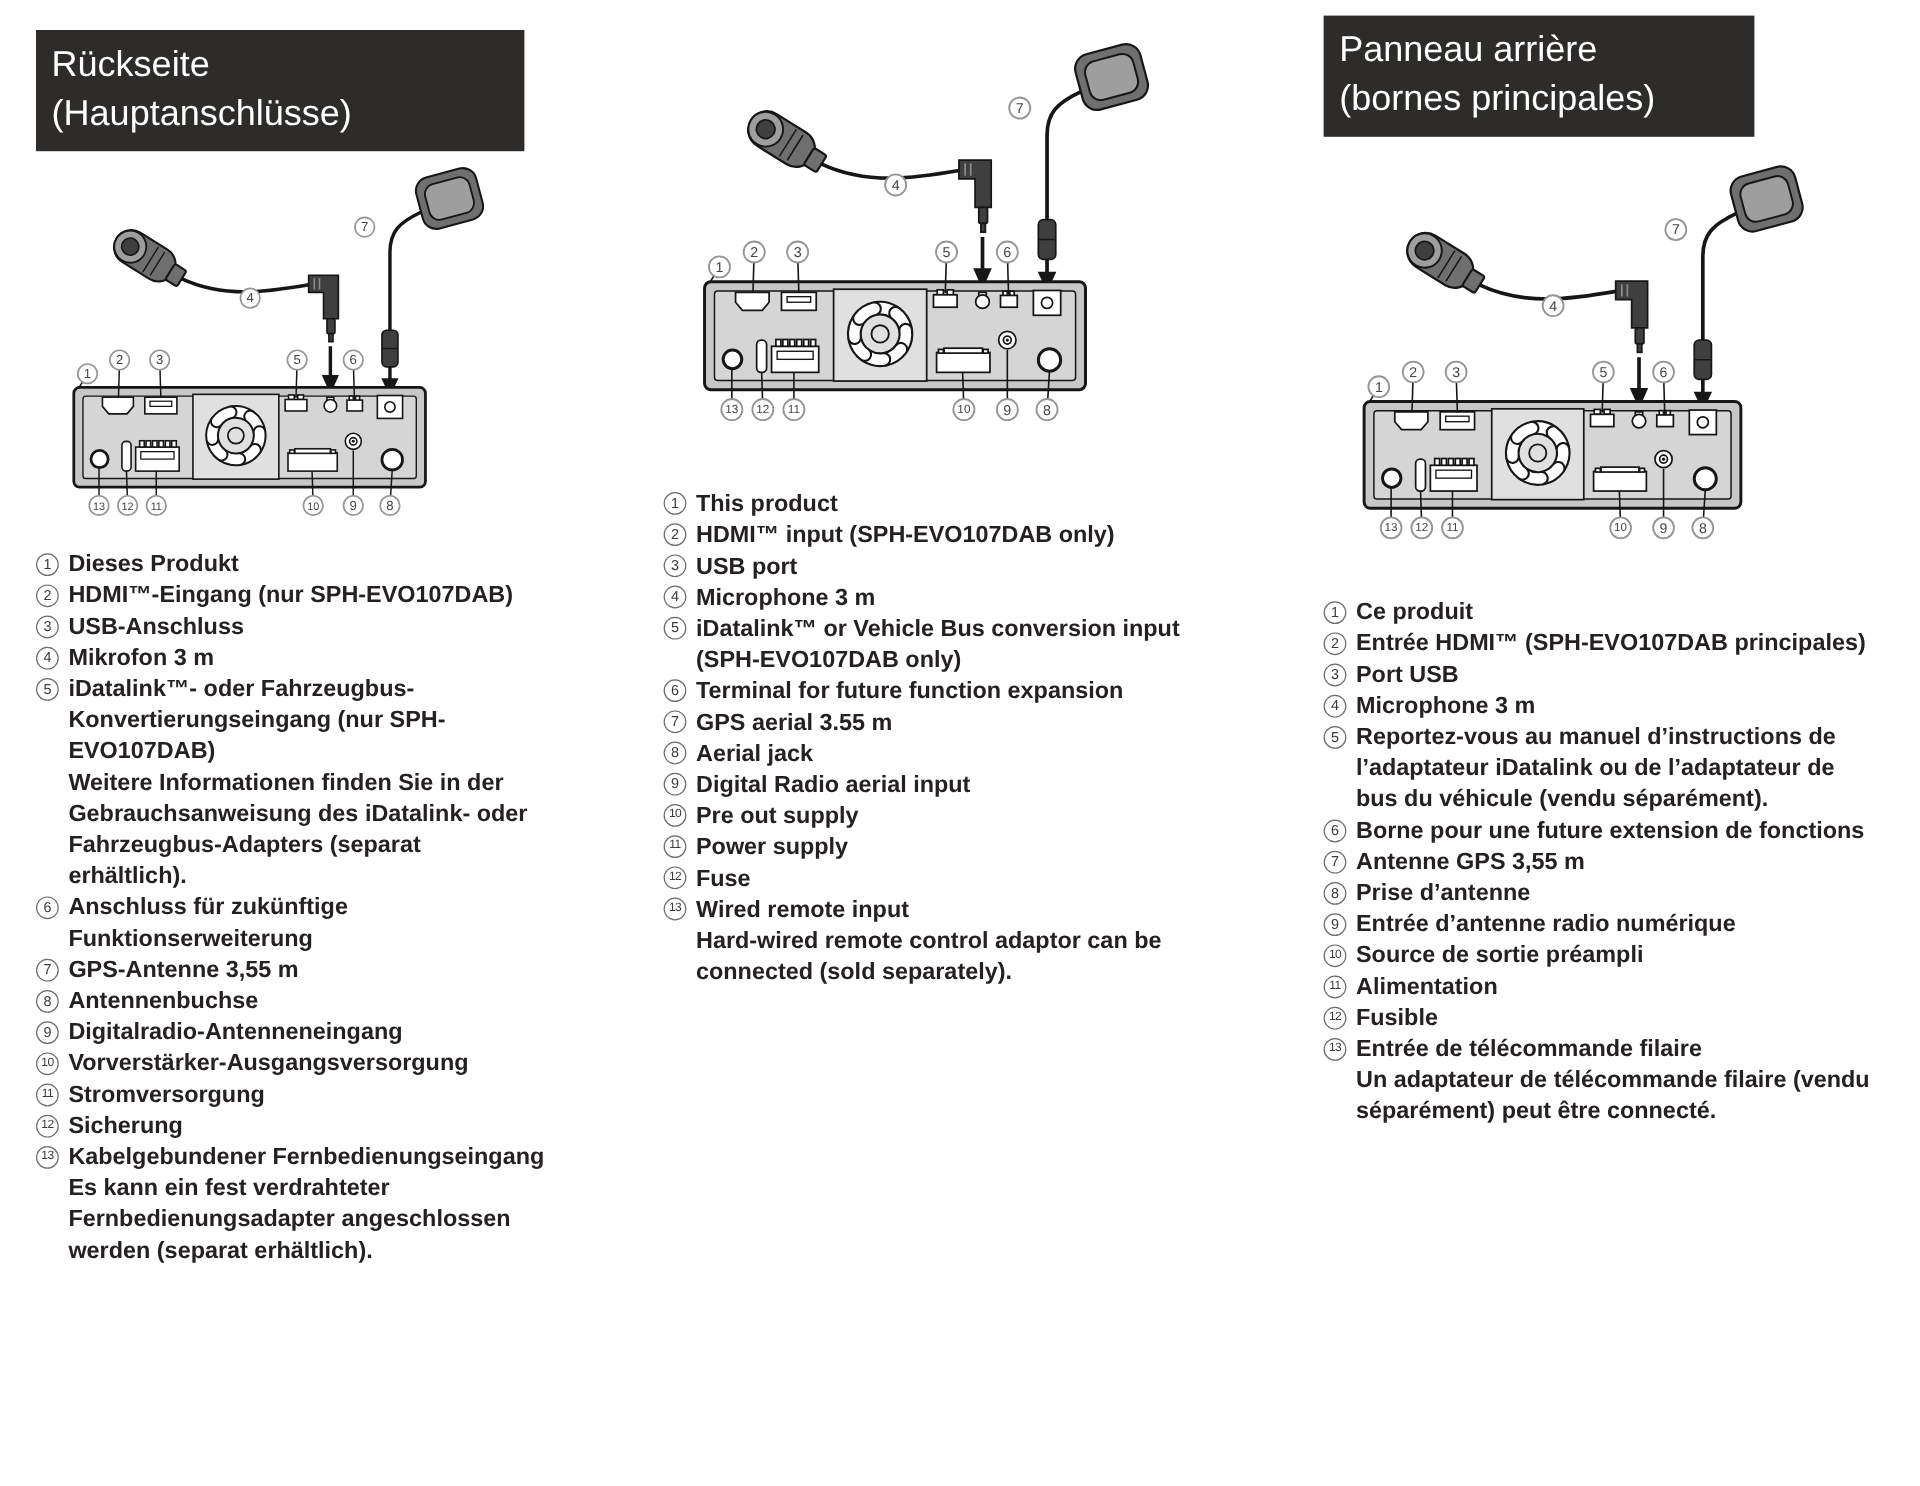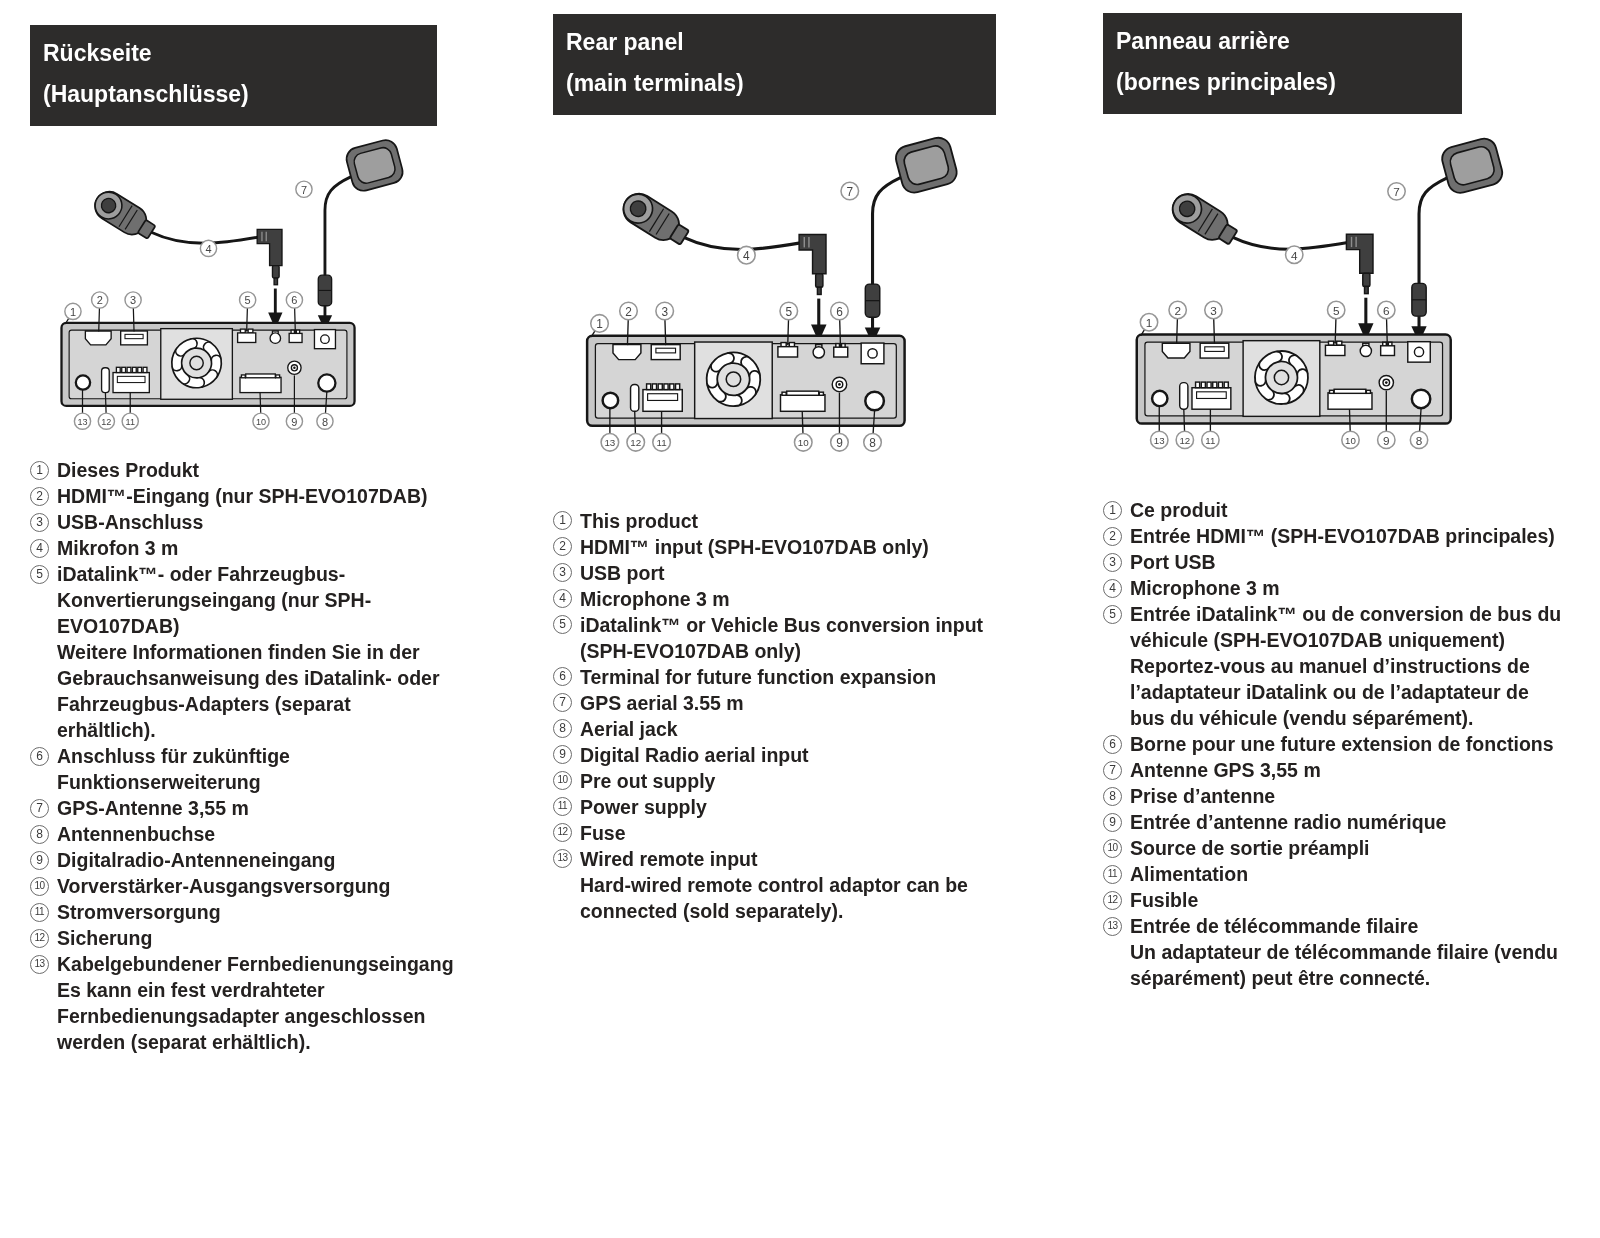--- a/index.html
+++ b/index.html
@@ -16,21 +16,21 @@
     font-family:"Liberation Sans",sans-serif;
   }
   .col{position:absolute;top:0}
   .col-de{left:30px;width:424px}
   .col-en{left:553px;width:458px}
   .col-fr{left:1103px;width:455px}
   .col-de{top:25px}.col-en{top:14px}.col-fr{top:13px}
 
   .hdr{
     background:var(--header-bg);color:var(--header-text);
-    font-weight:700;font-size:23px;line-height:41px;
+    font-weight:400;font-size:30px;line-height:41px;
     padding:8px 14px 11px 13px;
   }
   .col-de .hdr{width:407px}
   .col-en .hdr{width:443px}
   .col-fr .hdr{width:359px}
 
   .diagram-slot{position:relative}
   .col-de .diagram-slot{margin-top:6px;width:420px}
   .col-en .diagram-slot{margin-top:14px;width:455px}
   .col-fr .diagram-slot{margin-top:16px;width:450px}
@@ -355,24 +355,20 @@
           <span class="cnum two">13</span>
           <div class="ibody">
             <div>Kabelgebundener Fernbedienungseingang</div>
             <div>Es kann ein fest verdrahteter Fernbedienungsadapter angeschlossen werden (separat erhältlich).</div>
           </div>
         </li>
       </ol>
   </section>
 
   <section class="col col-en">
-    <header class="hdr">
-      <div>Rear panel</div>
-      <div>(main terminals)</div>
-    </header>
     <div class="diagram-slot">
         <svg viewBox="0 0 440 320" xmlns="http://www.w3.org/2000/svg">
 
     <g>
       <path class="cable" d="M336,47 C317,56 309,64 309,82 L309,152"></path>
       <g transform="rotate(-15 361 35)">
         <rect x="334" y="12" width="54" height="46" rx="12" class="dk-mid"></rect>
         <rect x="341" y="19" width="40" height="32" rx="9" class="dk-light"></rect>
       </g>
       <rect x="302" y="150" width="14" height="32" rx="4" class="dk"></rect>
@@ -863,21 +859,20 @@
         </li>
         <li class="item">
           <span class="cnum">4</span>
           <div class="ibody">
             <div>Microphone 3 m</div>
           </div>
         </li>
         <li class="item">
           <span class="cnum">5</span>
           <div class="ibody">
-            <div>Entrée iDatalink™ ou de conversion de bus du véhicule (SPH-EVO107DAB uniquement)</div>
             <div>Reportez-vous au manuel d’instructions de l’adaptateur iDatalink ou de l’adaptateur de bus du véhicule (vendu séparément).</div>
           </div>
         </li>
         <li class="item">
           <span class="cnum">6</span>
           <div class="ibody">
             <div>Borne pour une future extension de fonctions</div>
           </div>
         </li>
         <li class="item">

